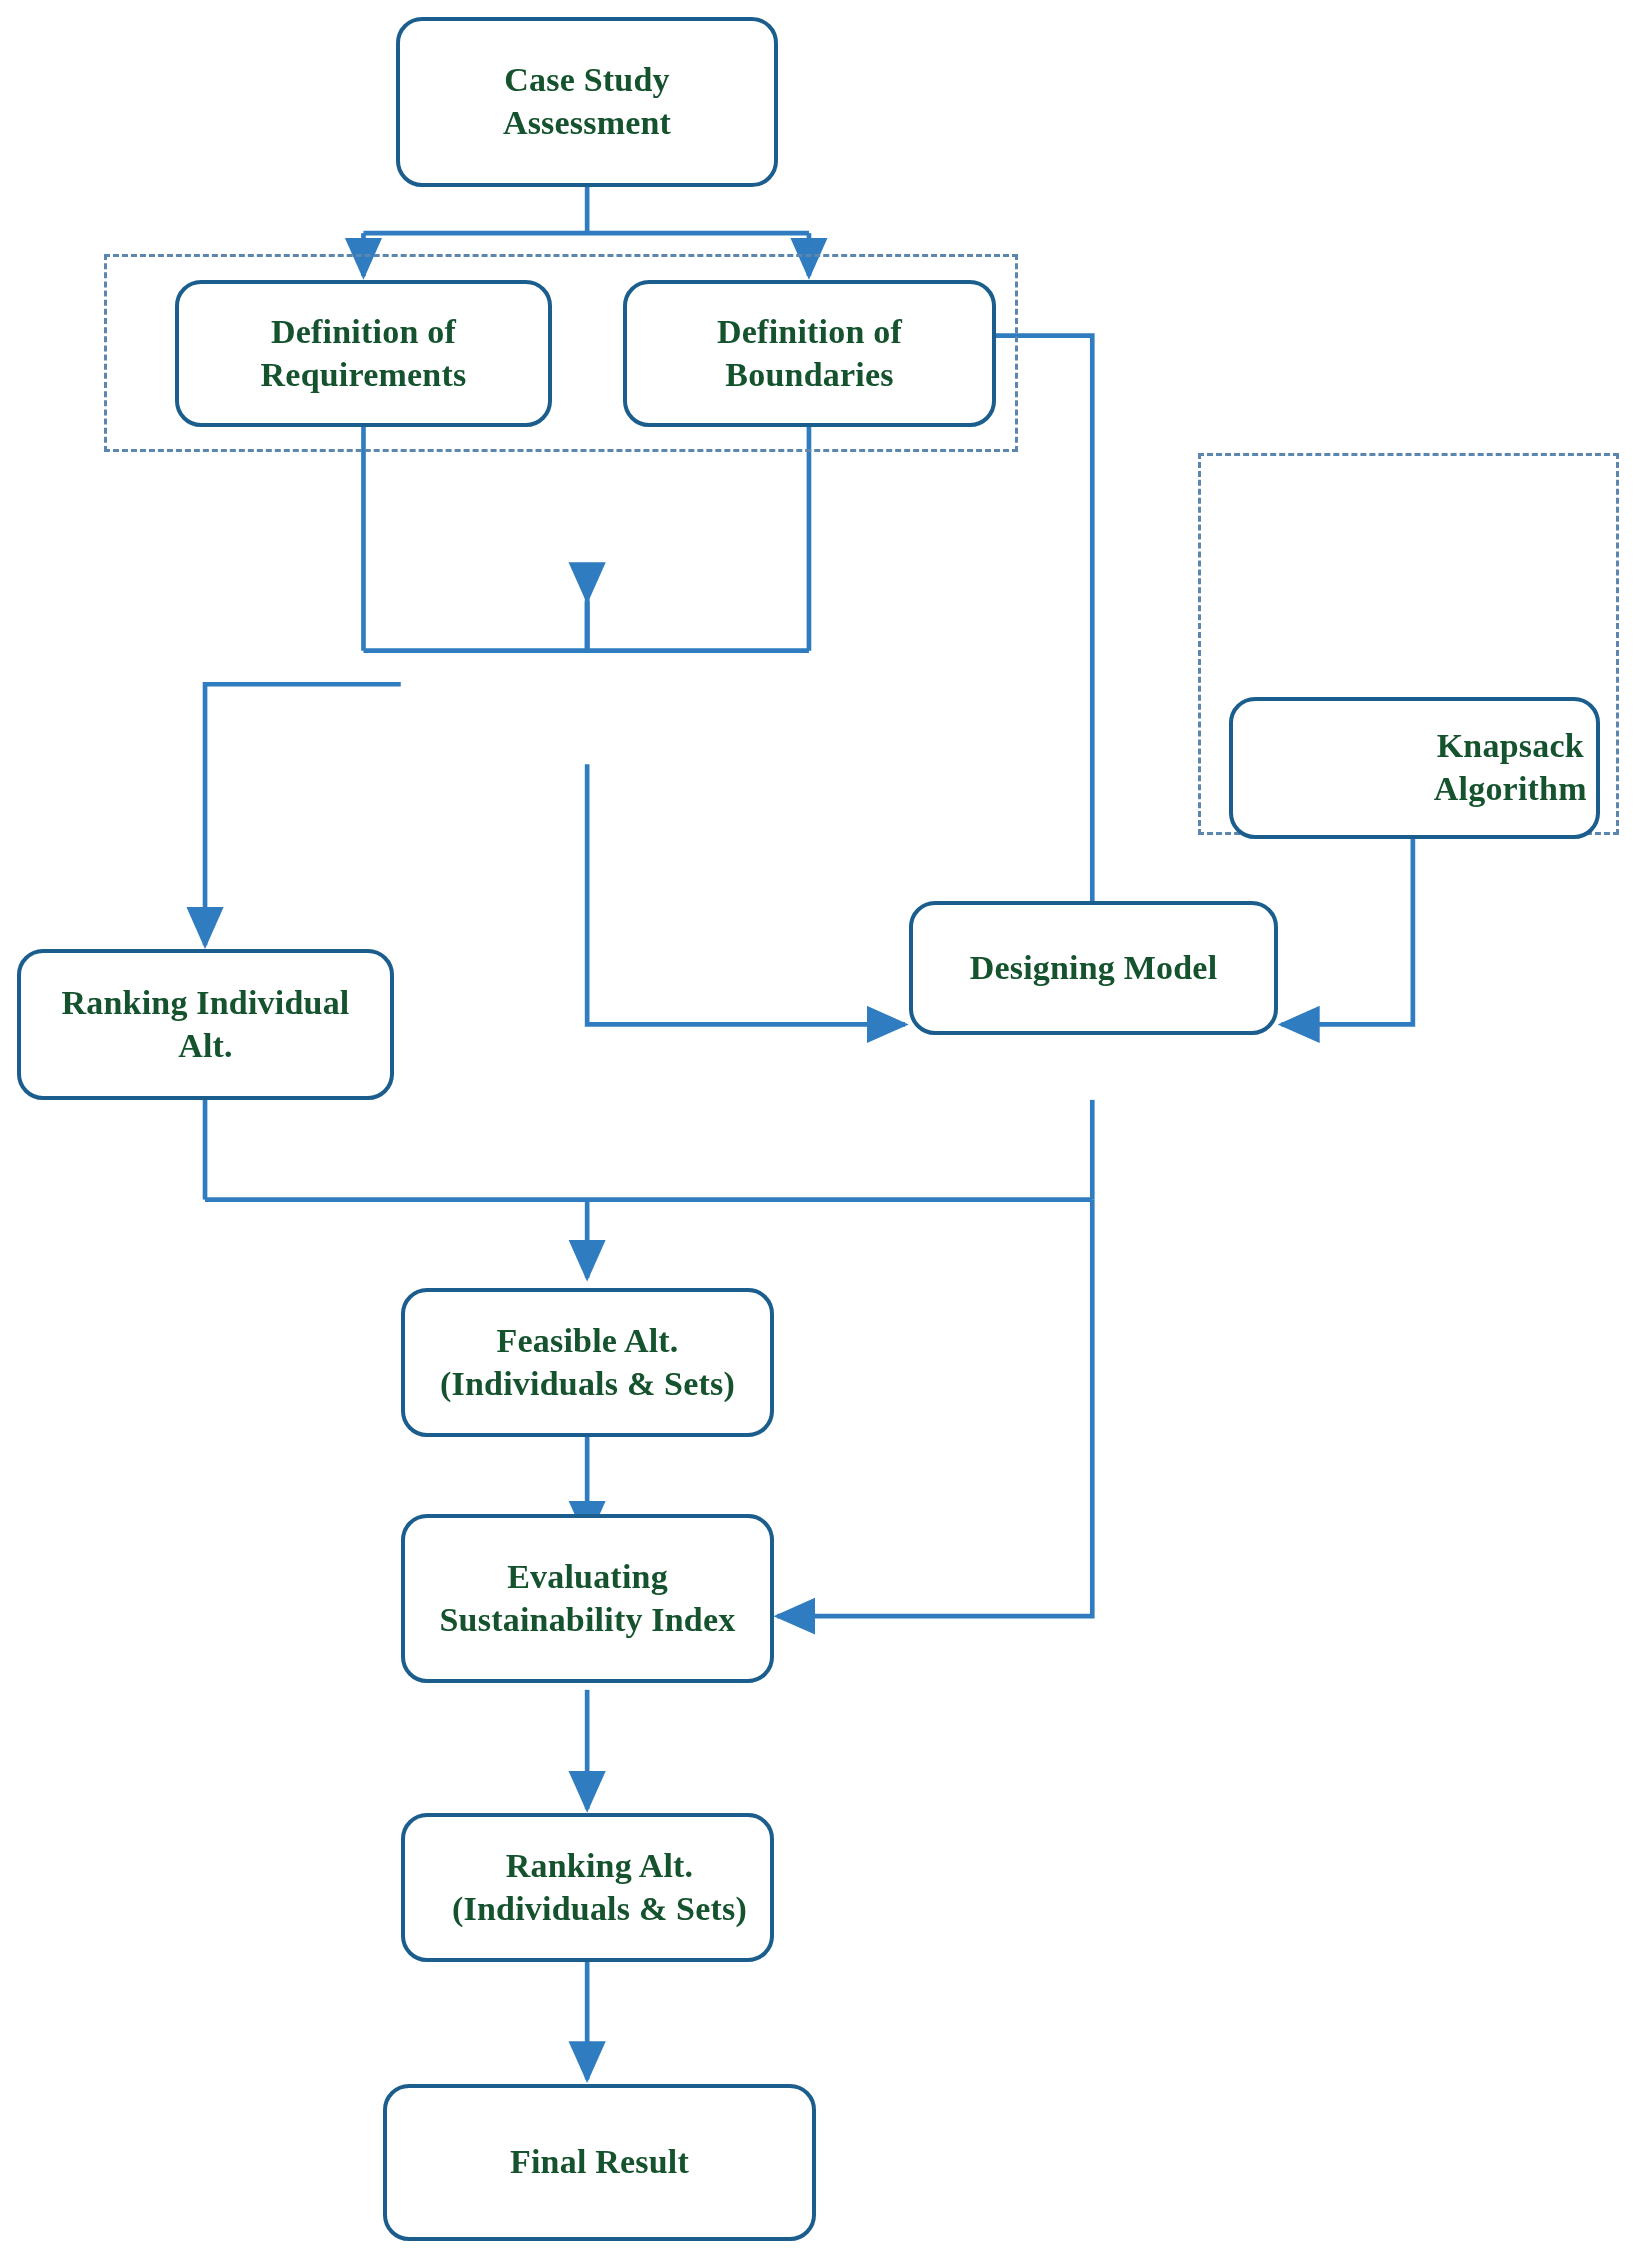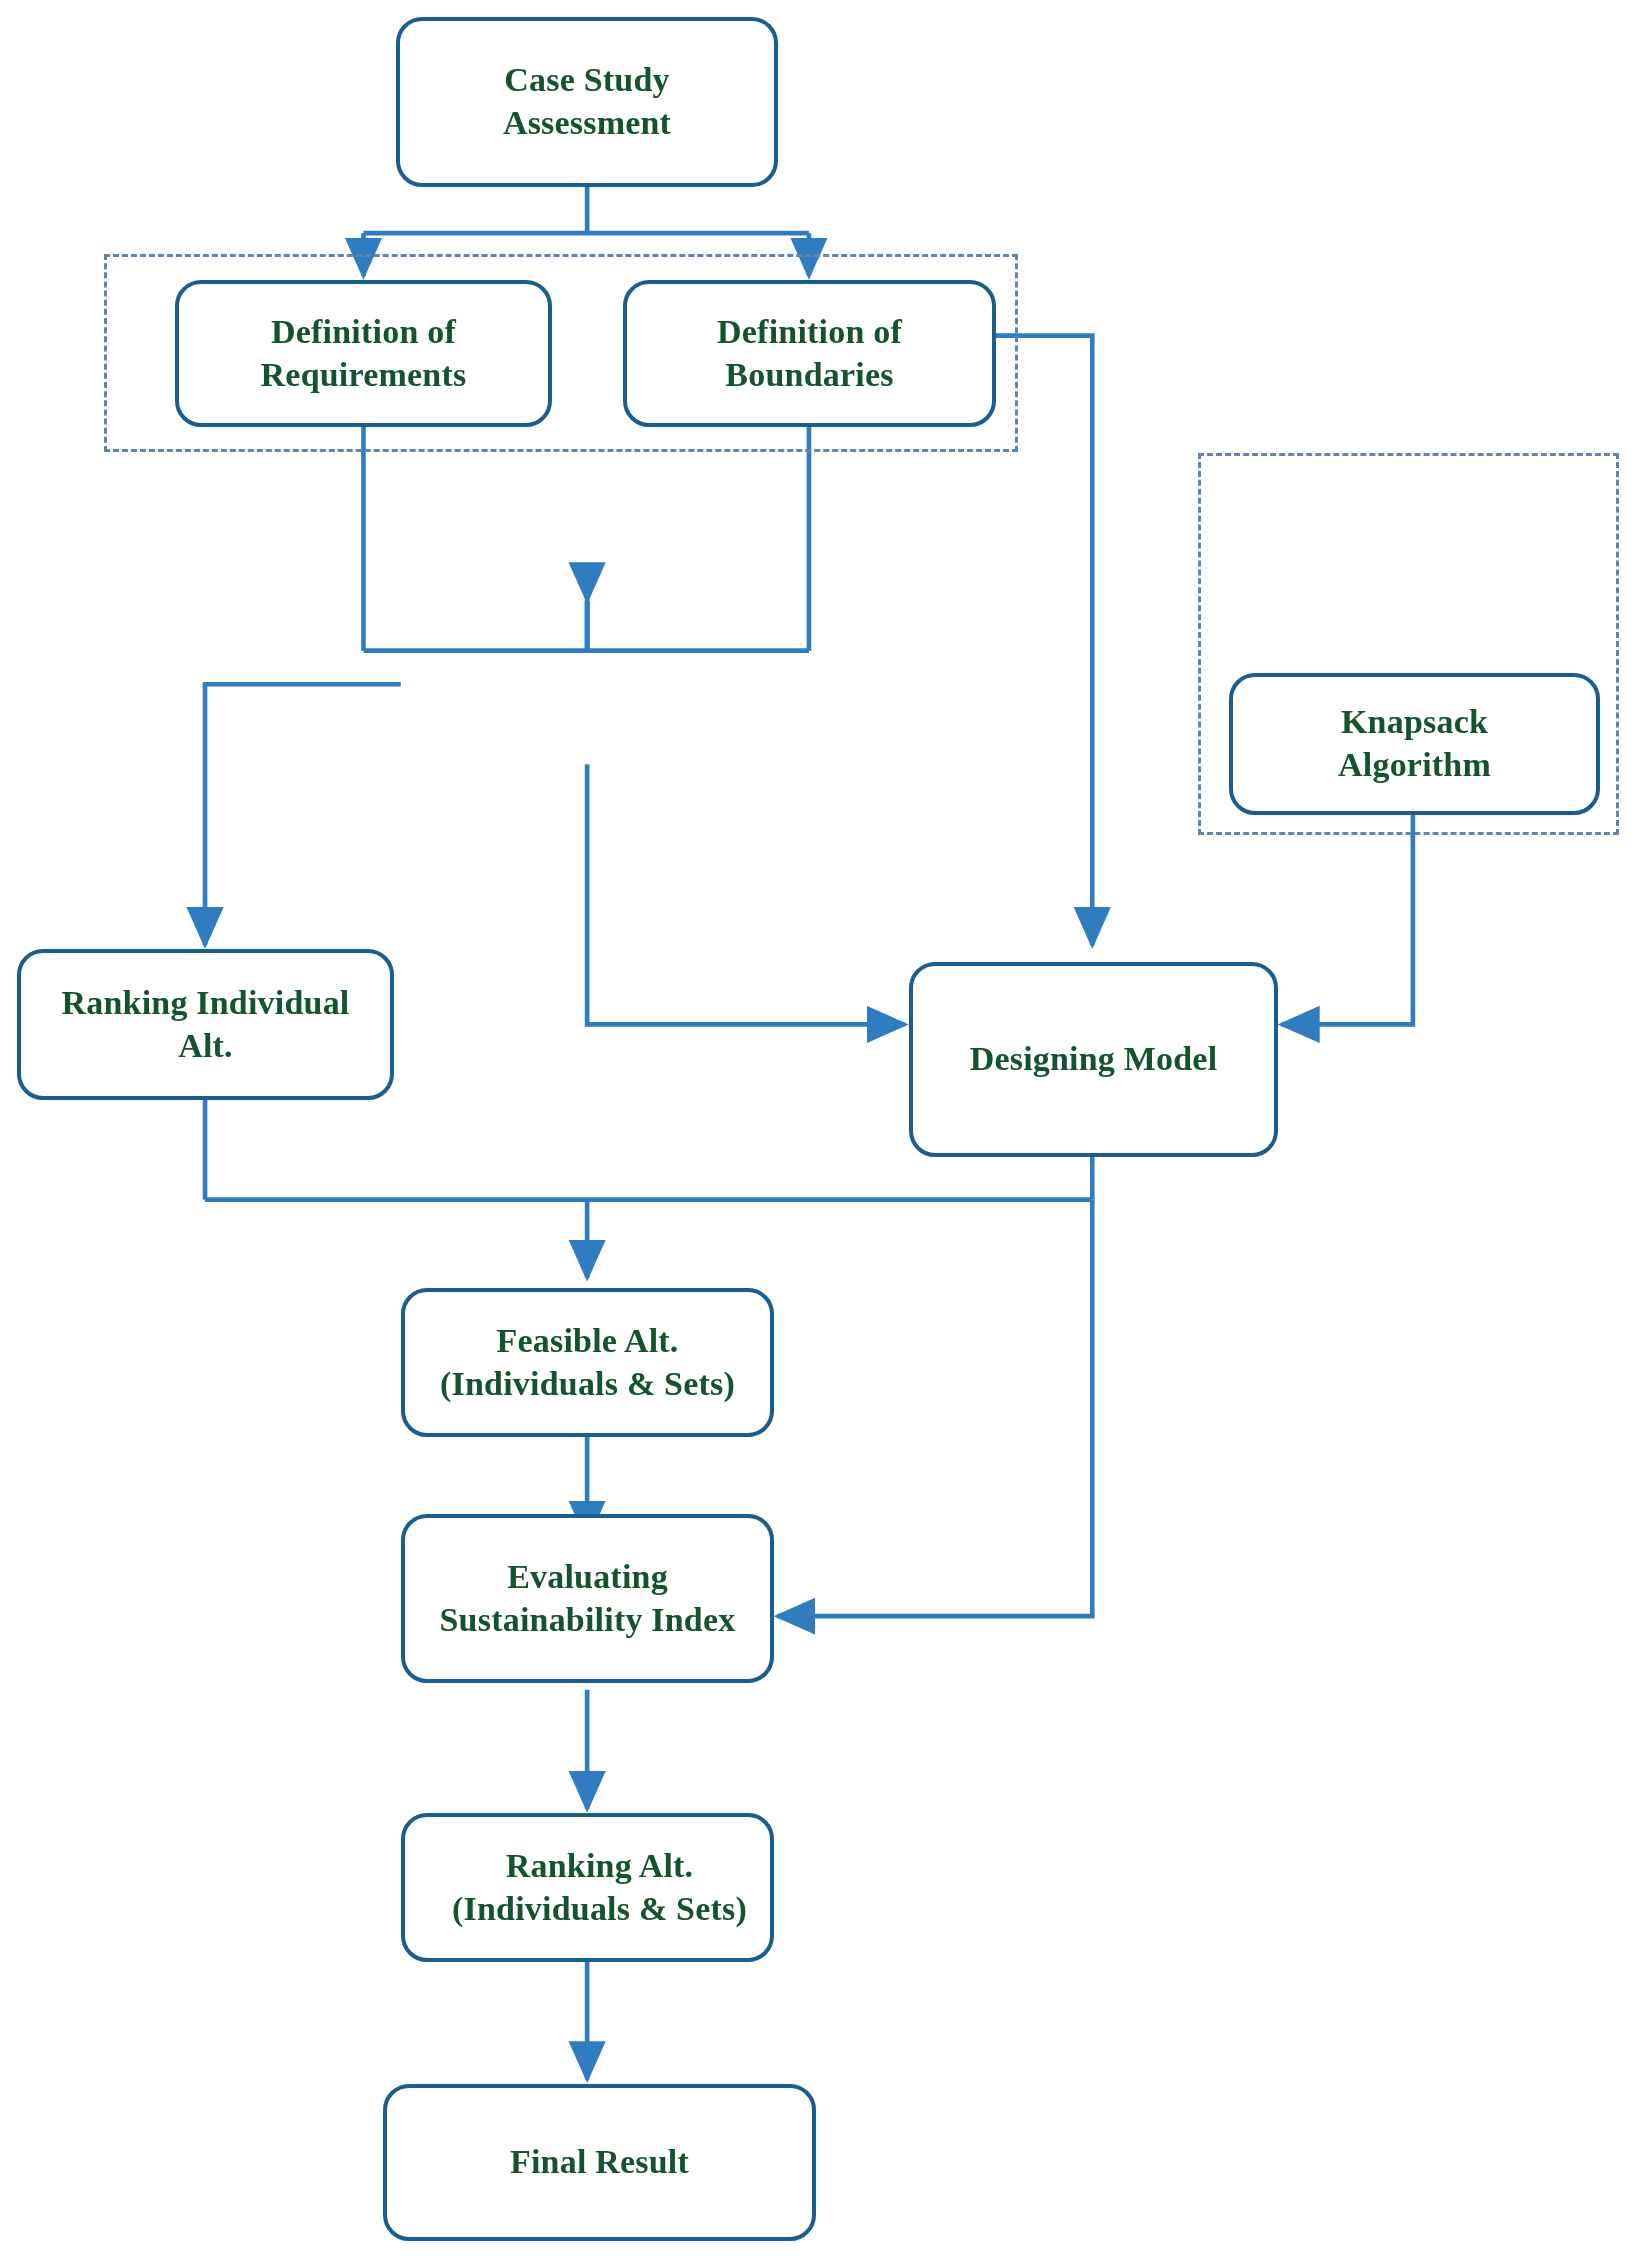--- a/index.html
+++ b/index.html
@@ -119,32 +119,32 @@
     <span class="lbl">Definition of
 Requirements</span>
   </div>
 
   <div class="node" style="left:623px; top:280px; width:373px; height:147px;">
     <span class="lbl">Definition of
 Boundaries</span>
   </div>
 
 
-  <div class="node" style="left:1229px; top:673px; width:371px; height:142px;">
+  <div class="node" style="left:1229px; top:697px; width:371px; height:142px;justify-content:flex-end;">
     <span class="lbl">Knapsack
 Algorithm</span>
   </div>
 
 
   <div class="node" style="left:17px; top:949px; width:377px; height:151px;">
     <span class="lbl">Ranking Individual
 Alt.</span>
   </div>
 
-  <div class="node" style="left:909px; top:962px; width:369px; height:195px;">
+  <div class="node" style="left:909px; top:901px; width:369px; height:134px;">
     <span class="lbl">Designing Model</span>
   </div>
 
   <div class="node" style="left:401px; top:1282px; width:373px; height:149px;margin-top:6px;">
     <span class="lbl">Feasible Alt.
 (Individuals &amp; Sets)</span>
   </div>
 
   <div class="node" style="left:401px; top:1514px; width:373px; height:169px;">
     <span class="lbl">Evaluating

